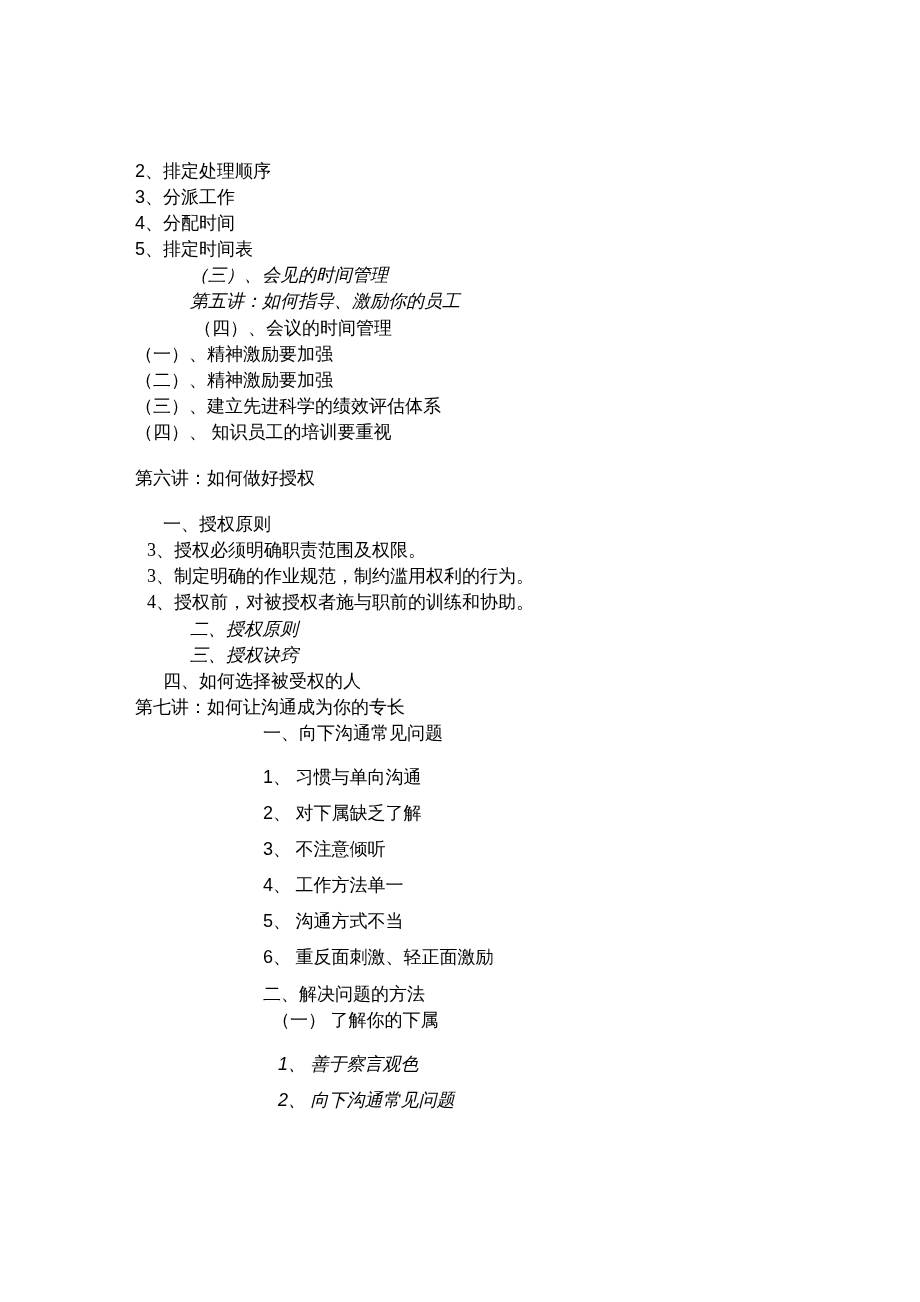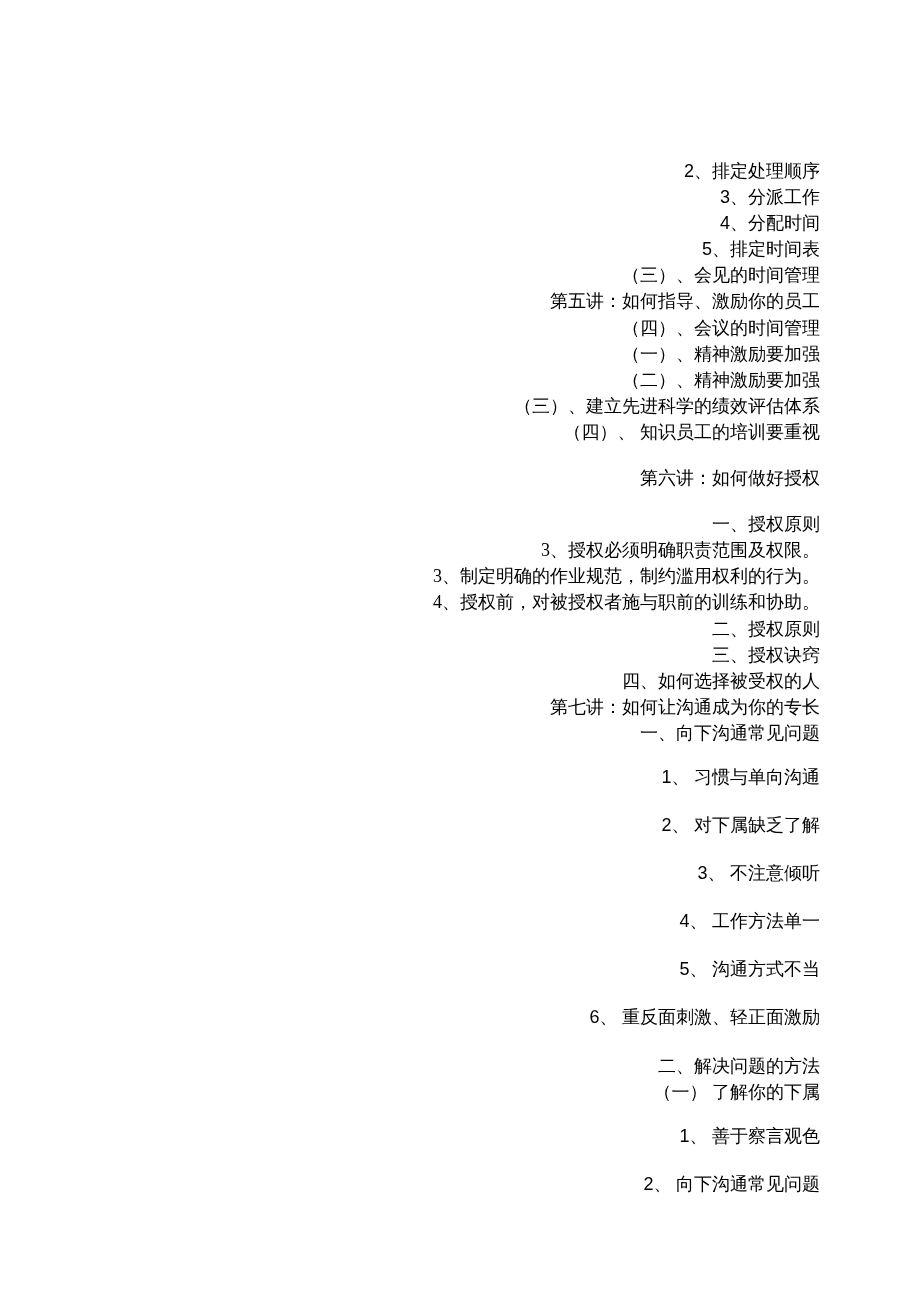--- a/index.html
+++ b/index.html
@@ -11,32 +11,32 @@
       color: #000;
       line-height: 1.45;
       width: 920px;
     }
     .page {
       padding-top: 158px;
       padding-left: 135px;
       padding-right: 100px;
       padding-bottom: 100px;
     }
-    .row { margin: 0; padding: 0; text-align: right; }
+    .row { margin: 0; padding: 0; }
     .indent-0 { padding-left: 0; }
     .indent-1 { padding-left: 28px; }
-    .indent-2 { padding-left: 55px; }
+    .indent-2 { padding-left: 55px; font-style: italic; }
     .indent-2b { padding-left: 59px; }
     .indent-3 { padding-left: 12px; }
     .section-gap { margin-top: 20px; font-family: Liberation Serif, serif; }
     .block-center { padding-left: 128px; }
     .block-center2 { padding-left: 137px; }
-    .block-center3 { padding-left: 143px; }
+    .block-center3 { padding-left: 143px; font-style: italic; }
     .font-sans { font-family: Arial, "Helvetica Neue", Helvetica, sans-serif; }
-    .item-spacing { margin-top: 22px; margin-bottom: 0; }
+    .item-spacing { margin-top: 10px; margin-bottom: 0; }
     .item-spacing-first { margin-top: 18px; }
   </style>
 </head>
 <body>
 
 <div class="page">
 
   <div class="row indent-0">
     <span class="font-sans">2、</span><span>排定处理顺序</span>
   </div>

